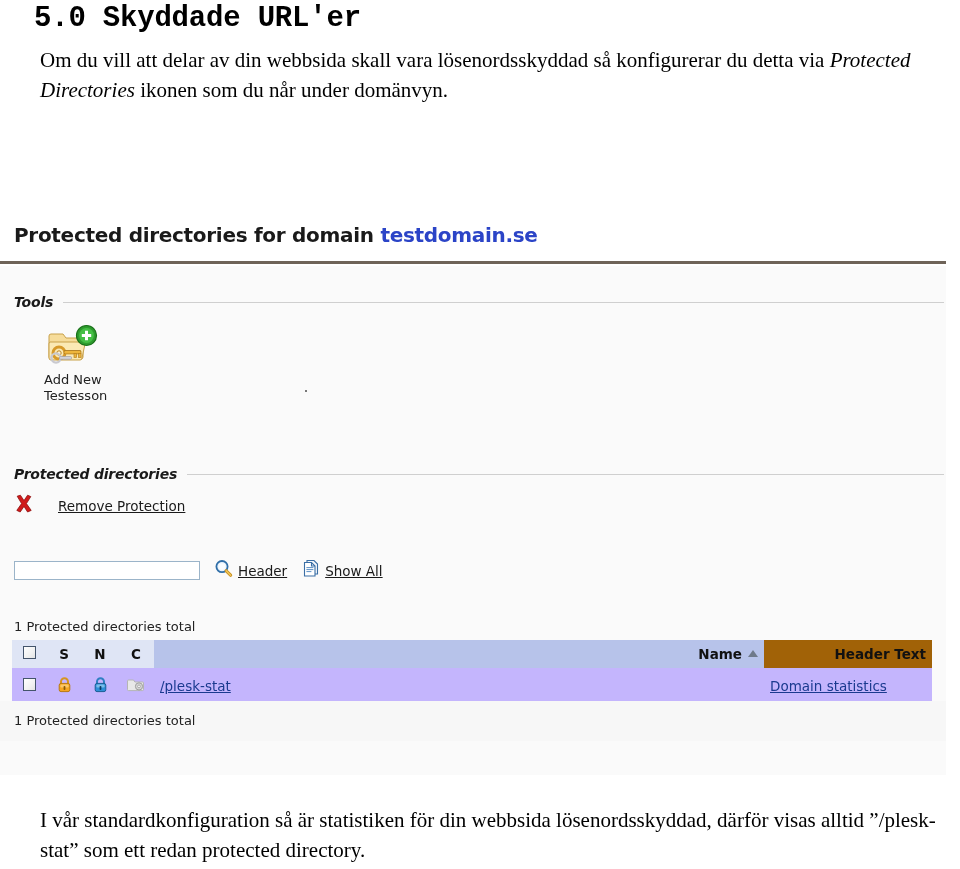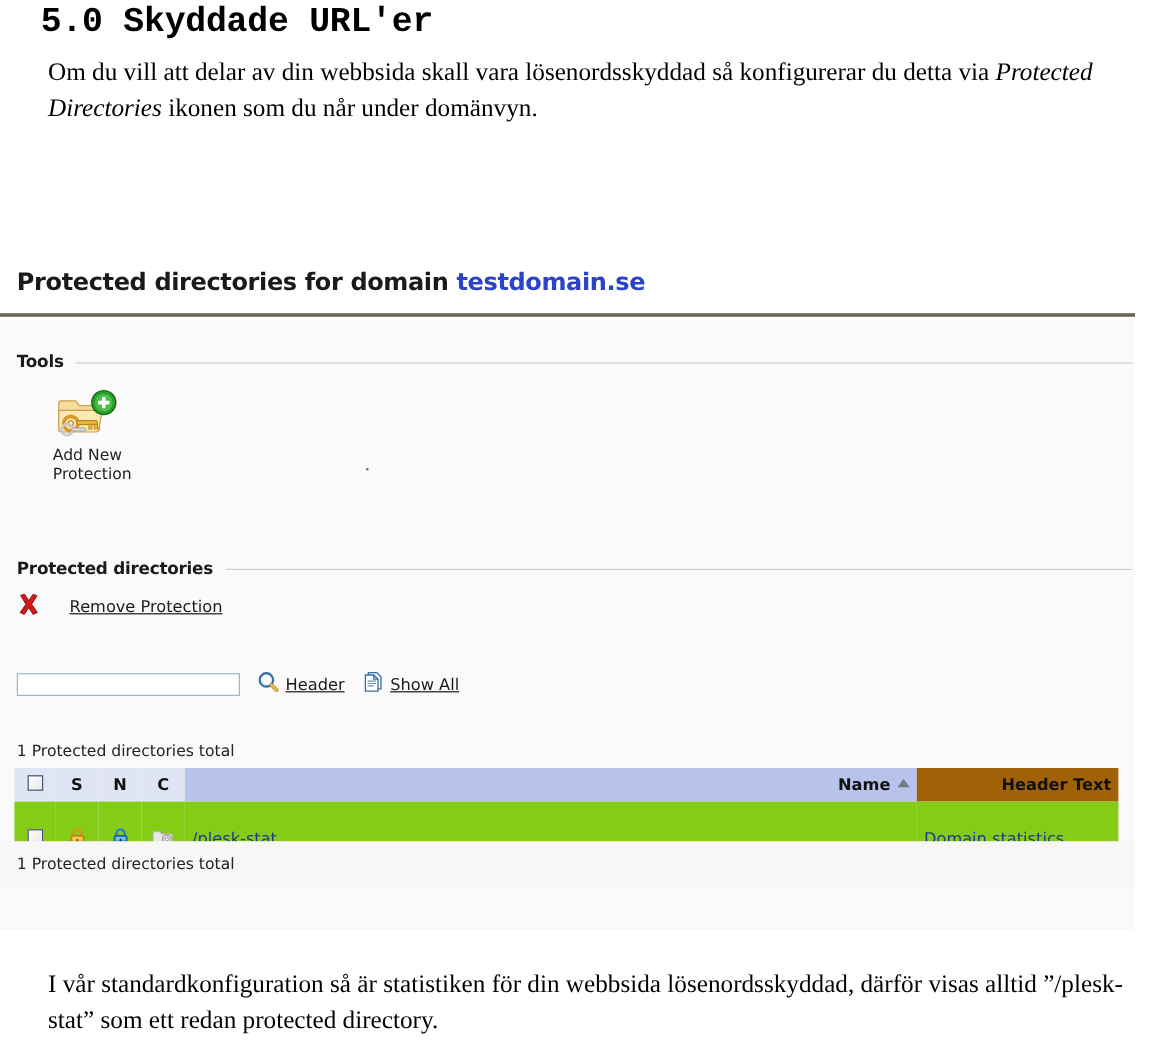--- a/index.html
+++ b/index.html
@@ -110,20 +110,21 @@
     background: #fafafa;
   }
 
   
   .section {
     position: absolute;
     left: 0;
     width: 946px;
     display: flex;
     align-items: center;
+    font-style: italic;
   }
   .section-title {
     font-size: 14px;
     font-weight: bold;
     color: #1a1a1a;
     padding-left: 14px;
     padding-right: 10px;
     white-space: nowrap;
     letter-spacing: -0.2px;
   }
@@ -249,23 +250,23 @@
   .grid th.header-text-col {
     background: #b7c3ea;
   }
   .grid th.header-text-col {
     background: #a16207;
   }
   .grid th.name-col {
     background: #b7c3ea;
   }
   .grid td {
-    background: #84cc16;
+    background: #c4b5fd;
     height: 30px;
-    padding: 16px 6px;
+    padding: 3px 6px;
     vertical-align: middle;
     border: none;
   }
   .col-chk { width: 34px; }
   .col-s { width: 36px; }
   .col-n { width: 36px; }
   .col-c { width: 36px; }
   .col-name { width: 610px; }
   .col-header-text { width: 168px; }
 
@@ -363,21 +364,21 @@
             <rect x="12.5" y="32.6" width="12" height="2.6" rx="1" fill="#d9d9de" stroke="#9a9aa2" stroke-width="0.7"></rect>
           </g>
 
           <circle cx="39.5" cy="11.5" r="10" fill="#2e9b2e" stroke="#177017" stroke-width="1.2"></circle>
           <circle cx="39.5" cy="11.5" r="7.4" fill="#45bf45"></circle>
           <path d="M38 6.8 h3 v3.2 h3.2 v3 H41 v3.2 h-3 V13 h-3.2 V10 H38 z" fill="#ffffff"></path>
         </svg>
       </div>
       <div class="tool-label">
         <div>Add New</div>
-        <div>Protection</div>
+        <div>Testesson</div>
       </div>
     </div>
 
     <div class="tiny-dot"></div>
 
     <div class="section sec-protected">
       <span class="section-title">Protected directories</span>
       <span class="section-line"></span>
     </div>
 

